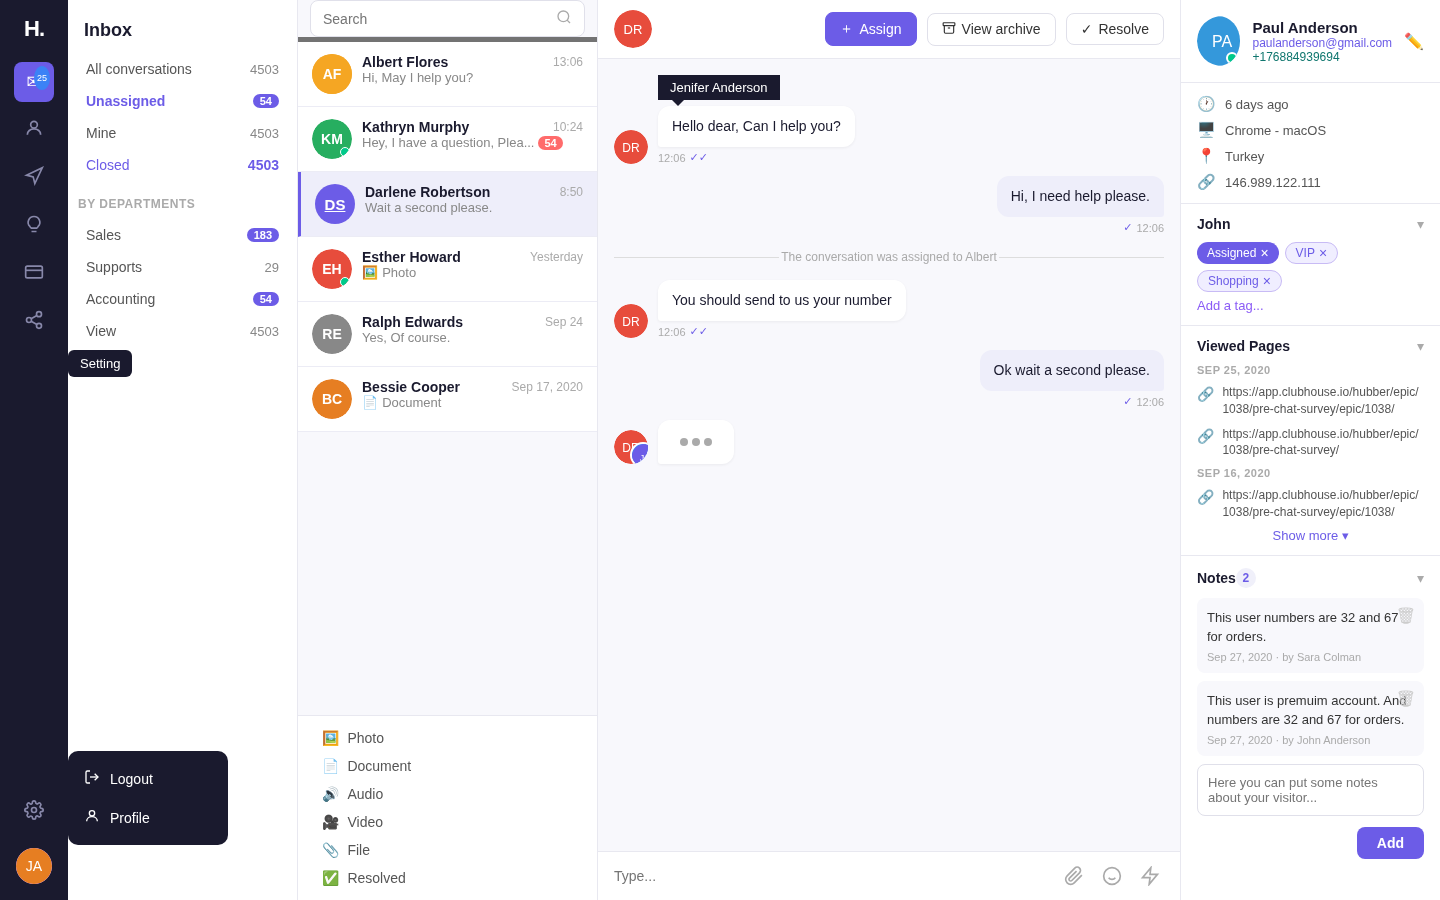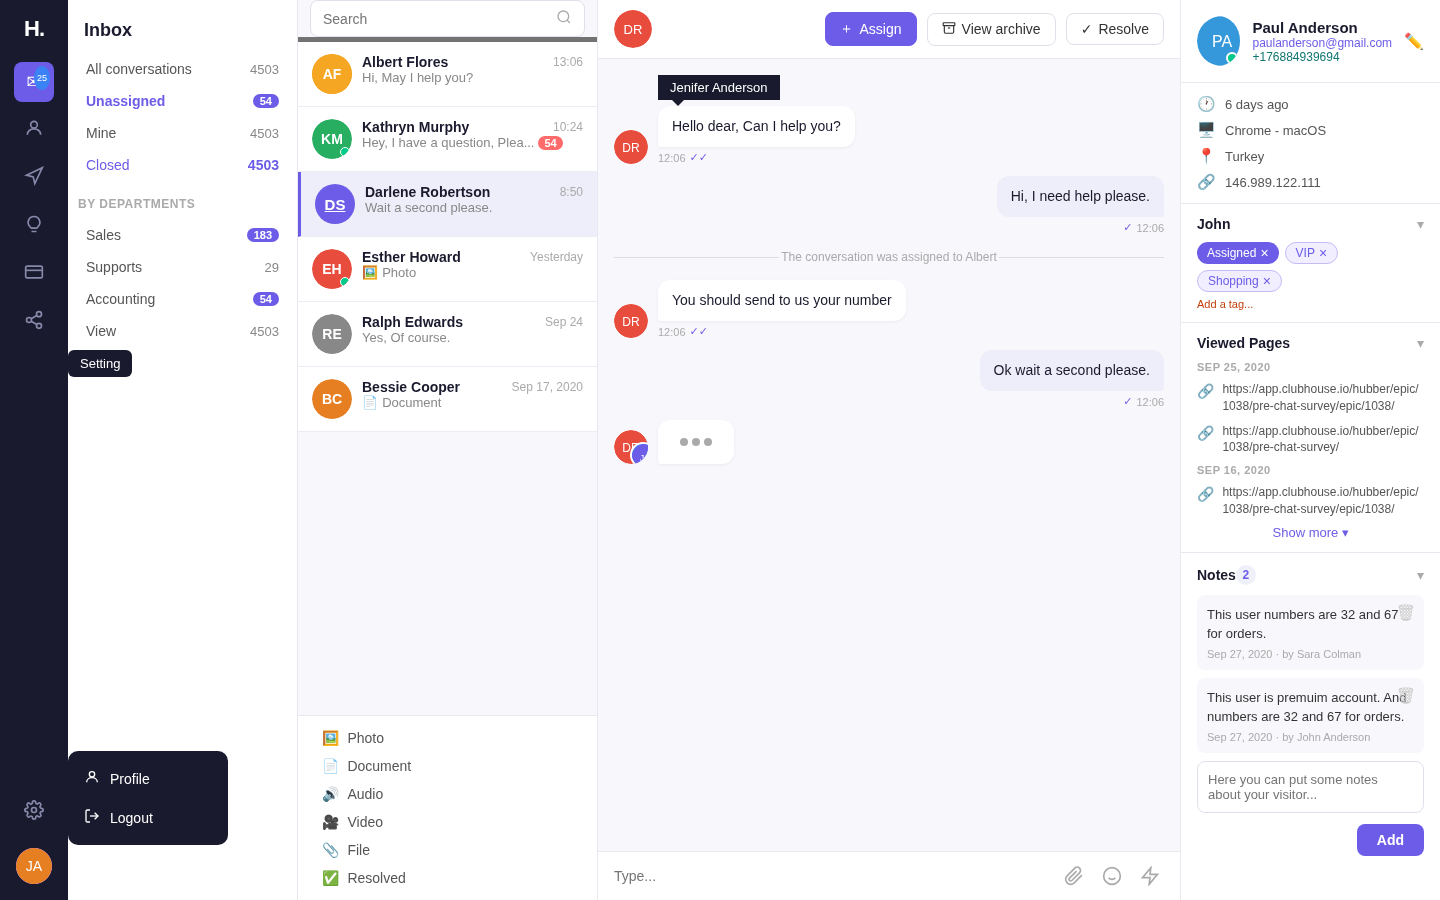--- a/index.html
+++ b/index.html
@@ -101,21 +101,21 @@
     .rp-info-icon { color: #aaa; font-size: 15px; width: 18px; text-align: center; }
     .rp-section { padding: 12px 16px; border-bottom: 1px solid #e8e8f0; }
     .rp-section-header { display: flex; align-items: center; justify-content: space-between; cursor: pointer; }
     .rp-section-title { font-weight: 700; font-size: 14px; color: #1a1a2e; }
     .rp-expand { color: #aaa; }
     .tags-row { display: flex; flex-wrap: wrap; gap: 6px; margin-top: 10px; }
     .tag { display: flex; align-items: center; gap: 4px; padding: 3px 10px; border-radius: 12px; font-size: 12px; font-weight: 500; }
     .tag.purple { background: #6c5ce7; color: white; }
     .tag.outline { background: #f0eeff; color: #6c5ce7; border: 1px solid #c8bbf5; }
     .tag-x { cursor: pointer; font-size: 14px; line-height: 1; }
-    .add-tag { font-size: 11px; color: #c2410c; margin-top: 6px; cursor: pointer; }
+    .add-tag { font-size: 13px; color: #8b5cf6; margin-top: 6px; cursor: pointer; }
     .viewed-pages { display: flex; flex-direction: column; gap: 8px; margin-top: 10px; }
     .vp-date { font-size: 11px; font-weight: 600; color: #aaa; text-transform: uppercase; letter-spacing: 0.5px; }
     .vp-link { display: flex; align-items: flex-start; gap: 8px; }
     .vp-link-icon { color: #6c5ce7; font-size: 14px; flex-shrink: 0; margin-top: 2px; }
     .vp-url { font-size: 12px; color: #555; word-break: break-all; line-height: 1.4; }
     .show-more { text-align: center; margin-top: 6px; }
     .show-more span { font-size: 13px; color: #6c5ce7; cursor: pointer; }
     .notes-section { padding: 12px 16px; flex: 1; }
     .notes-header { display: flex; align-items: center; justify-content: space-between; margin-bottom: 10px; }
     .notes-title { font-weight: 700; font-size: 14px; color: #1a1a2e; }
@@ -234,35 +234,35 @@
       <span class="count">4503</span>
     </div>
   </div>
 
   <div class="tooltip-box">Setting</div>
 
   <div class="profile-popup" style="bottom: 55px; left: 68px; position: fixed;">
     <div class="profile-popup-item">
       <span>
         <svg width="16" height="16" viewBox="0 0 24 24" fill="none" stroke="white" stroke-width="2">
-            <circle cx="12" cy="8" r="4"></circle>
-            <path d="M4 20c0-4 3.6-7 8-7s8 3 8 7"></path>
+            <path d="M9 21H5a2 2 0 01-2-2V5a2 2 0 012-2h4"></path>
+            <polyline points="16 17 21 12 16 7"></polyline>
+            <line x1="21" y1="12" x2="9" y2="12"></line>
           </svg>
       </span>
-      <span>Profile</span>
+      <span>Logout</span>
     </div>
     <div class="profile-popup-item">
       <span>
         <svg width="16" height="16" viewBox="0 0 24 24" fill="none" stroke="white" stroke-width="2">
-            <path d="M9 21H5a2 2 0 01-2-2V5a2 2 0 012-2h4"></path>
-            <polyline points="16 17 21 12 16 7"></polyline>
-            <line x1="21" y1="12" x2="9" y2="12"></line>
+            <circle cx="12" cy="8" r="4"></circle>
+            <path d="M4 20c0-4 3.6-7 8-7s8 3 8 7"></path>
           </svg>
       </span>
-      <span>Logout</span>
+      <span>Profile</span>
     </div>
   </div>
 </div>
 
 <div id="conv-list">
   <div class="conv-search">
     <div class="search-box">
       <input type="text" placeholder="Search" style="">
       <span>
         <svg width="16" height="16" viewBox="0 0 24 24" fill="none" stroke="#aaa" stroke-width="2">

